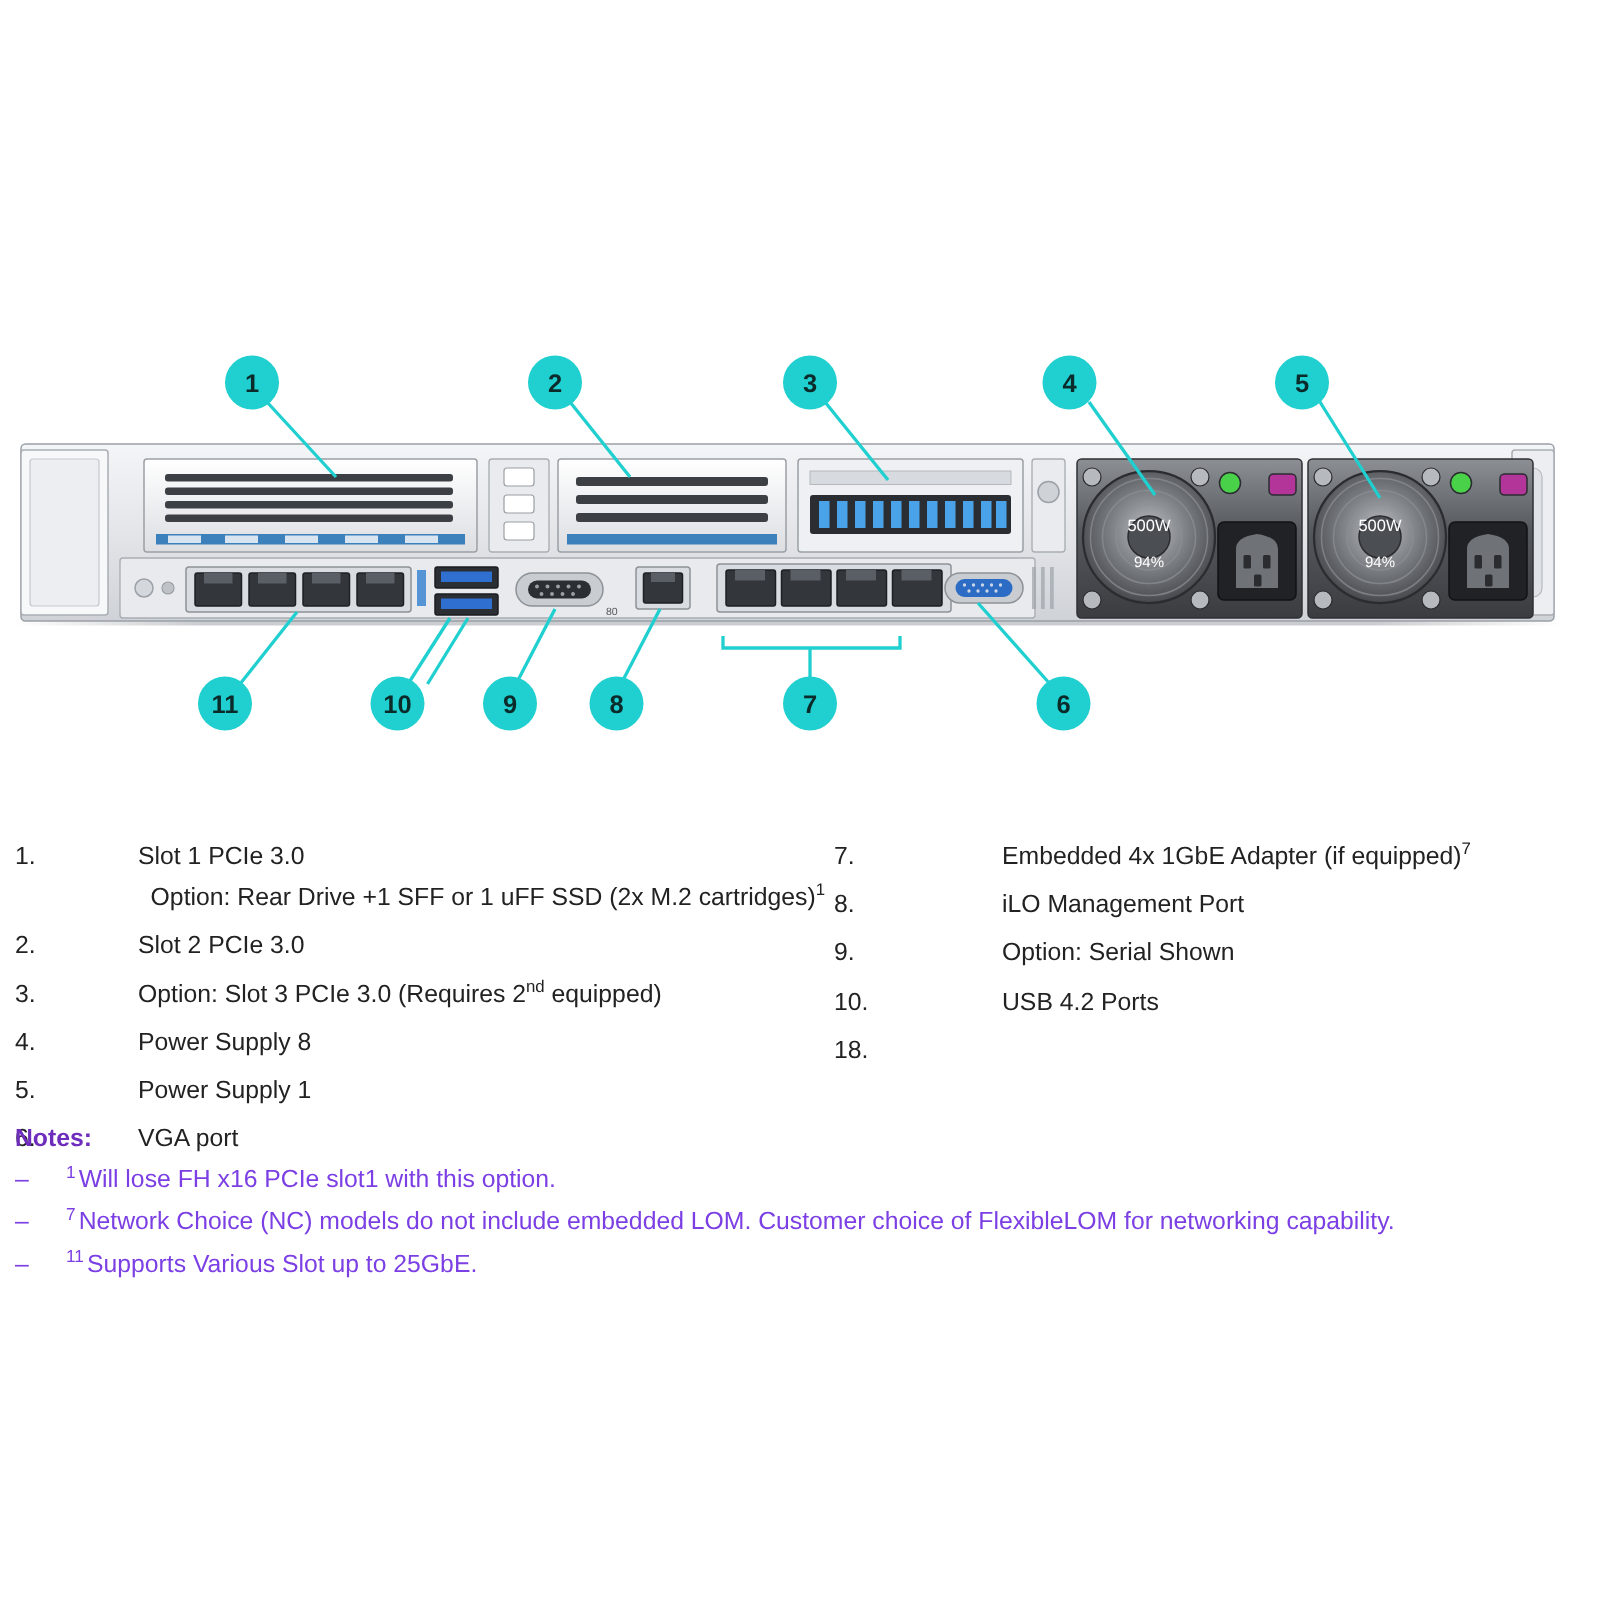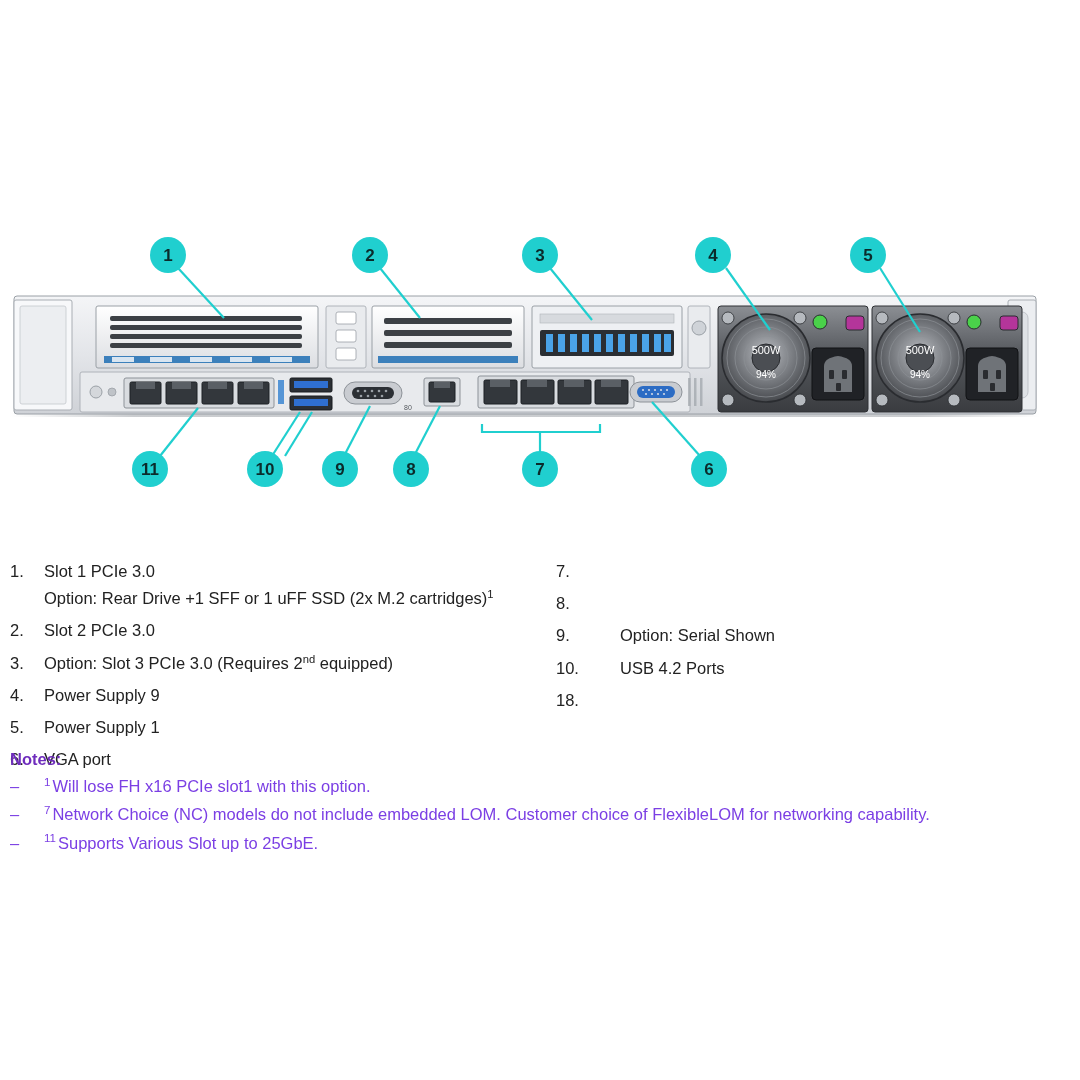--- a/index.html
+++ b/index.html
@@ -51,23 +51,25 @@
   }
   .legend-num {
     flex: 0 0 auto;
     text-align: left;
     color: #222;
   }
   .legend-col.left .legend-num  { width: 34px; }
   .legend-col.right .legend-num { width: 64px; }
   .legend-text {
     flex: 1 1 auto;
+    margin-left: 48px;
   }
   .legend-text .sub {
     display: block;
+    text-align: right;
   }
   sup {
     font-size: 0.68em;
     vertical-align: super;
     line-height: 0;
   }
 
   
   #notes {
     position: absolute;
@@ -446,43 +448,45 @@
       <span class="legend-text">Slot 2 PCIe 3.0</span>
     </div>
 
     <div class="legend-item">
       <span class="legend-num">3.</span>
       <span class="legend-text"><span>Option: Slot 3 PCIe 3.0 (Requires 2</span><sup>nd</sup><span> equipped)</span></span>
     </div>
 
     <div class="legend-item">
       <span class="legend-num">4.</span>
-      <span class="legend-text">Power Supply 9</span>
+      <span class="legend-text">Power Supply 8</span>
     </div>
 
     <div class="legend-item">
       <span class="legend-num">5.</span>
       <span class="legend-text">Power Supply 1</span>
     </div>
 
     <div class="legend-item">
       <span class="legend-num">6.</span>
       <span class="legend-text">VGA port</span>
     </div>
 
   </div>
 
   <div class="legend-col right">
 
     <div class="legend-item">
       <span class="legend-num">7.</span>
+      <span class="legend-text"><span>Embedded 4x 1GbE Adapter (if equipped)</span><sup>7</sup></span>
     </div>
 
     <div class="legend-item">
       <span class="legend-num">8.</span>
+      <span class="legend-text">iLO Management Port</span>
     </div>
 
     <div class="legend-item">
       <span class="legend-num">9.</span>
       <span class="legend-text">Option: Serial Shown</span>
     </div>
 
     <div class="legend-item">
       <span class="legend-num">10.</span>
       <span class="legend-text">USB 4.2 Ports</span>

